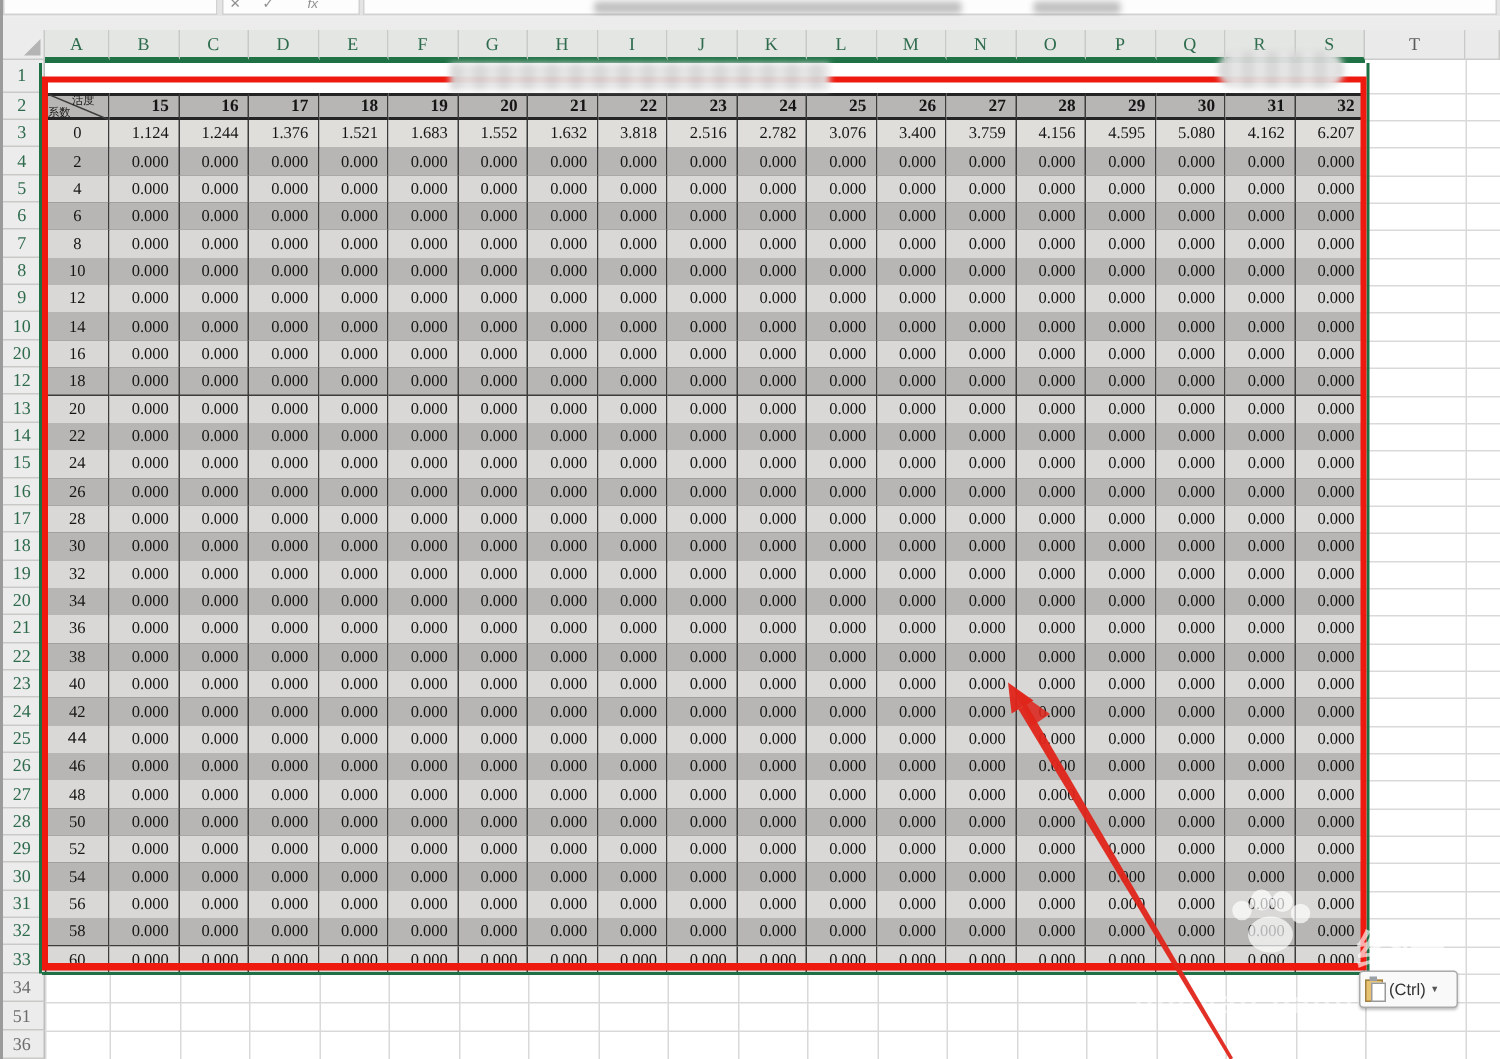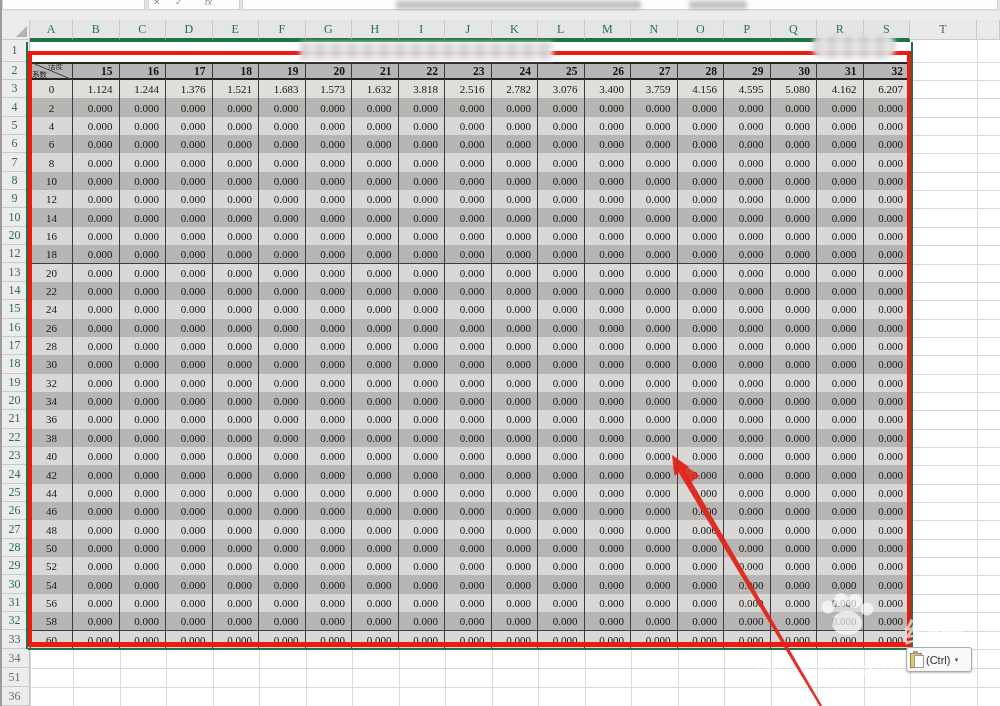--- a/index.html
+++ b/index.html
@@ -236,21 +236,21 @@
       <div class="cell hdr2" style="left:724px;top:62px;width:46.5px;height:18px;background:#b7b6b4;">29</div>
       <div class="cell hdr2" style="left:770.5px;top:62px;width:46.5px;height:18px;background:#b7b6b4;">30</div>
       <div class="cell hdr2" style="left:817px;top:62px;width:46.5px;height:18px;background:#b7b6b4;">31</div>
       <div class="cell hdr2" style="left:863.5px;top:62px;width:46.5px;height:18px;background:#b7b6b4;">32</div>
       <div class="cell center" style="left:30px;top:80px;width:43px;height:19.35px;background:#dfdedb;border-left:1px solid #3c3c3c;">0</div>
       <div class="cell" style="left:73px;top:80px;width:46.5px;height:19.35px;background:#dfdedb;">1.124</div>
       <div class="cell" style="left:119.5px;top:80px;width:46.5px;height:19.35px;background:#dfdedb;">1.244</div>
       <div class="cell" style="left:166px;top:80px;width:46.5px;height:19.35px;background:#dfdedb;">1.376</div>
       <div class="cell" style="left:212.5px;top:80px;width:46.5px;height:19.35px;background:#dfdedb;">1.521</div>
       <div class="cell" style="left:259px;top:80px;width:46.5px;height:19.35px;background:#dfdedb;">1.683</div>
-      <div class="cell" style="left:305.5px;top:80px;width:46.5px;height:19.35px;background:#dfdedb;">1.573</div>
+      <div class="cell" style="left:305.5px;top:80px;width:46.5px;height:19.35px;background:#dfdedb;">1.552</div>
       <div class="cell" style="left:352px;top:80px;width:46.5px;height:19.35px;background:#dfdedb;">1.632</div>
       <div class="cell" style="left:398.5px;top:80px;width:46.5px;height:19.35px;background:#dfdedb;">3.818</div>
       <div class="cell" style="left:445px;top:80px;width:46.5px;height:19.35px;background:#dfdedb;">2.516</div>
       <div class="cell" style="left:491.5px;top:80px;width:46.5px;height:19.35px;background:#dfdedb;">2.782</div>
       <div class="cell" style="left:538px;top:80px;width:46.5px;height:19.35px;background:#dfdedb;">3.076</div>
       <div class="cell" style="left:584.5px;top:80px;width:46.5px;height:19.35px;background:#dfdedb;">3.400</div>
       <div class="cell" style="left:631px;top:80px;width:46.5px;height:19.35px;background:#dfdedb;">3.759</div>
       <div class="cell" style="left:677.5px;top:80px;width:46.5px;height:19.35px;background:#dfdedb;">4.156</div>
       <div class="cell" style="left:724px;top:80px;width:46.5px;height:19.35px;background:#dfdedb;">4.595</div>
       <div class="cell" style="left:770.5px;top:80px;width:46.5px;height:19.35px;background:#dfdedb;">5.080</div>
@@ -648,21 +648,21 @@
       <div class="cell" style="left:445px;top:465.35px;width:46.5px;height:19.35px;background:#b7b6b4;">0.000</div>
       <div class="cell" style="left:491.5px;top:465.35px;width:46.5px;height:19.35px;background:#b7b6b4;">0.000</div>
       <div class="cell" style="left:538px;top:465.35px;width:46.5px;height:19.35px;background:#b7b6b4;">0.000</div>
       <div class="cell" style="left:584.5px;top:465.35px;width:46.5px;height:19.35px;background:#b7b6b4;">0.000</div>
       <div class="cell" style="left:631px;top:465.35px;width:46.5px;height:19.35px;background:#b7b6b4;">0.000</div>
       <div class="cell" style="left:677.5px;top:465.35px;width:46.5px;height:19.35px;background:#b7b6b4;">0.000</div>
       <div class="cell" style="left:724px;top:465.35px;width:46.5px;height:19.35px;background:#b7b6b4;">0.000</div>
       <div class="cell" style="left:770.5px;top:465.35px;width:46.5px;height:19.35px;background:#b7b6b4;">0.000</div>
       <div class="cell" style="left:817px;top:465.35px;width:46.5px;height:19.35px;background:#b7b6b4;">0.000</div>
       <div class="cell" style="left:863.5px;top:465.35px;width:46.5px;height:19.35px;background:#b7b6b4;">0.000</div>
-      <div class="cell center" style="left:30px;top:483.70000000000005px;width:43px;height:19.35px;background:#d9d8d6;border-left:1px solid #3c3c3c;">44</div>
+      <div class="cell center" style="left:30px;top:483.70000000000005px;width:43px;height:19.35px;background:#d9d8d6;border-left:1px solid #3c3c3c;font-family:Liberation Mono, monospace;">44</div>
       <div class="cell" style="left:73px;top:483.70000000000005px;width:46.5px;height:19.35px;background:#d9d8d6;">0.000</div>
       <div class="cell" style="left:119.5px;top:483.70000000000005px;width:46.5px;height:19.35px;background:#d9d8d6;">0.000</div>
       <div class="cell" style="left:166px;top:483.70000000000005px;width:46.5px;height:19.35px;background:#d9d8d6;">0.000</div>
       <div class="cell" style="left:212.5px;top:483.70000000000005px;width:46.5px;height:19.35px;background:#d9d8d6;">0.000</div>
       <div class="cell" style="left:259px;top:483.70000000000005px;width:46.5px;height:19.35px;background:#d9d8d6;">0.000</div>
       <div class="cell" style="left:305.5px;top:483.70000000000005px;width:46.5px;height:19.35px;background:#d9d8d6;">0.000</div>
       <div class="cell" style="left:352px;top:483.70000000000005px;width:46.5px;height:19.35px;background:#d9d8d6;">0.000</div>
       <div class="cell" style="left:398.5px;top:483.70000000000005px;width:46.5px;height:19.35px;background:#d9d8d6;">0.000</div>
       <div class="cell" style="left:445px;top:483.70000000000005px;width:46.5px;height:19.35px;background:#d9d8d6;">0.000</div>
       <div class="cell" style="left:491.5px;top:483.70000000000005px;width:46.5px;height:19.35px;background:#d9d8d6;">0.000</div>

